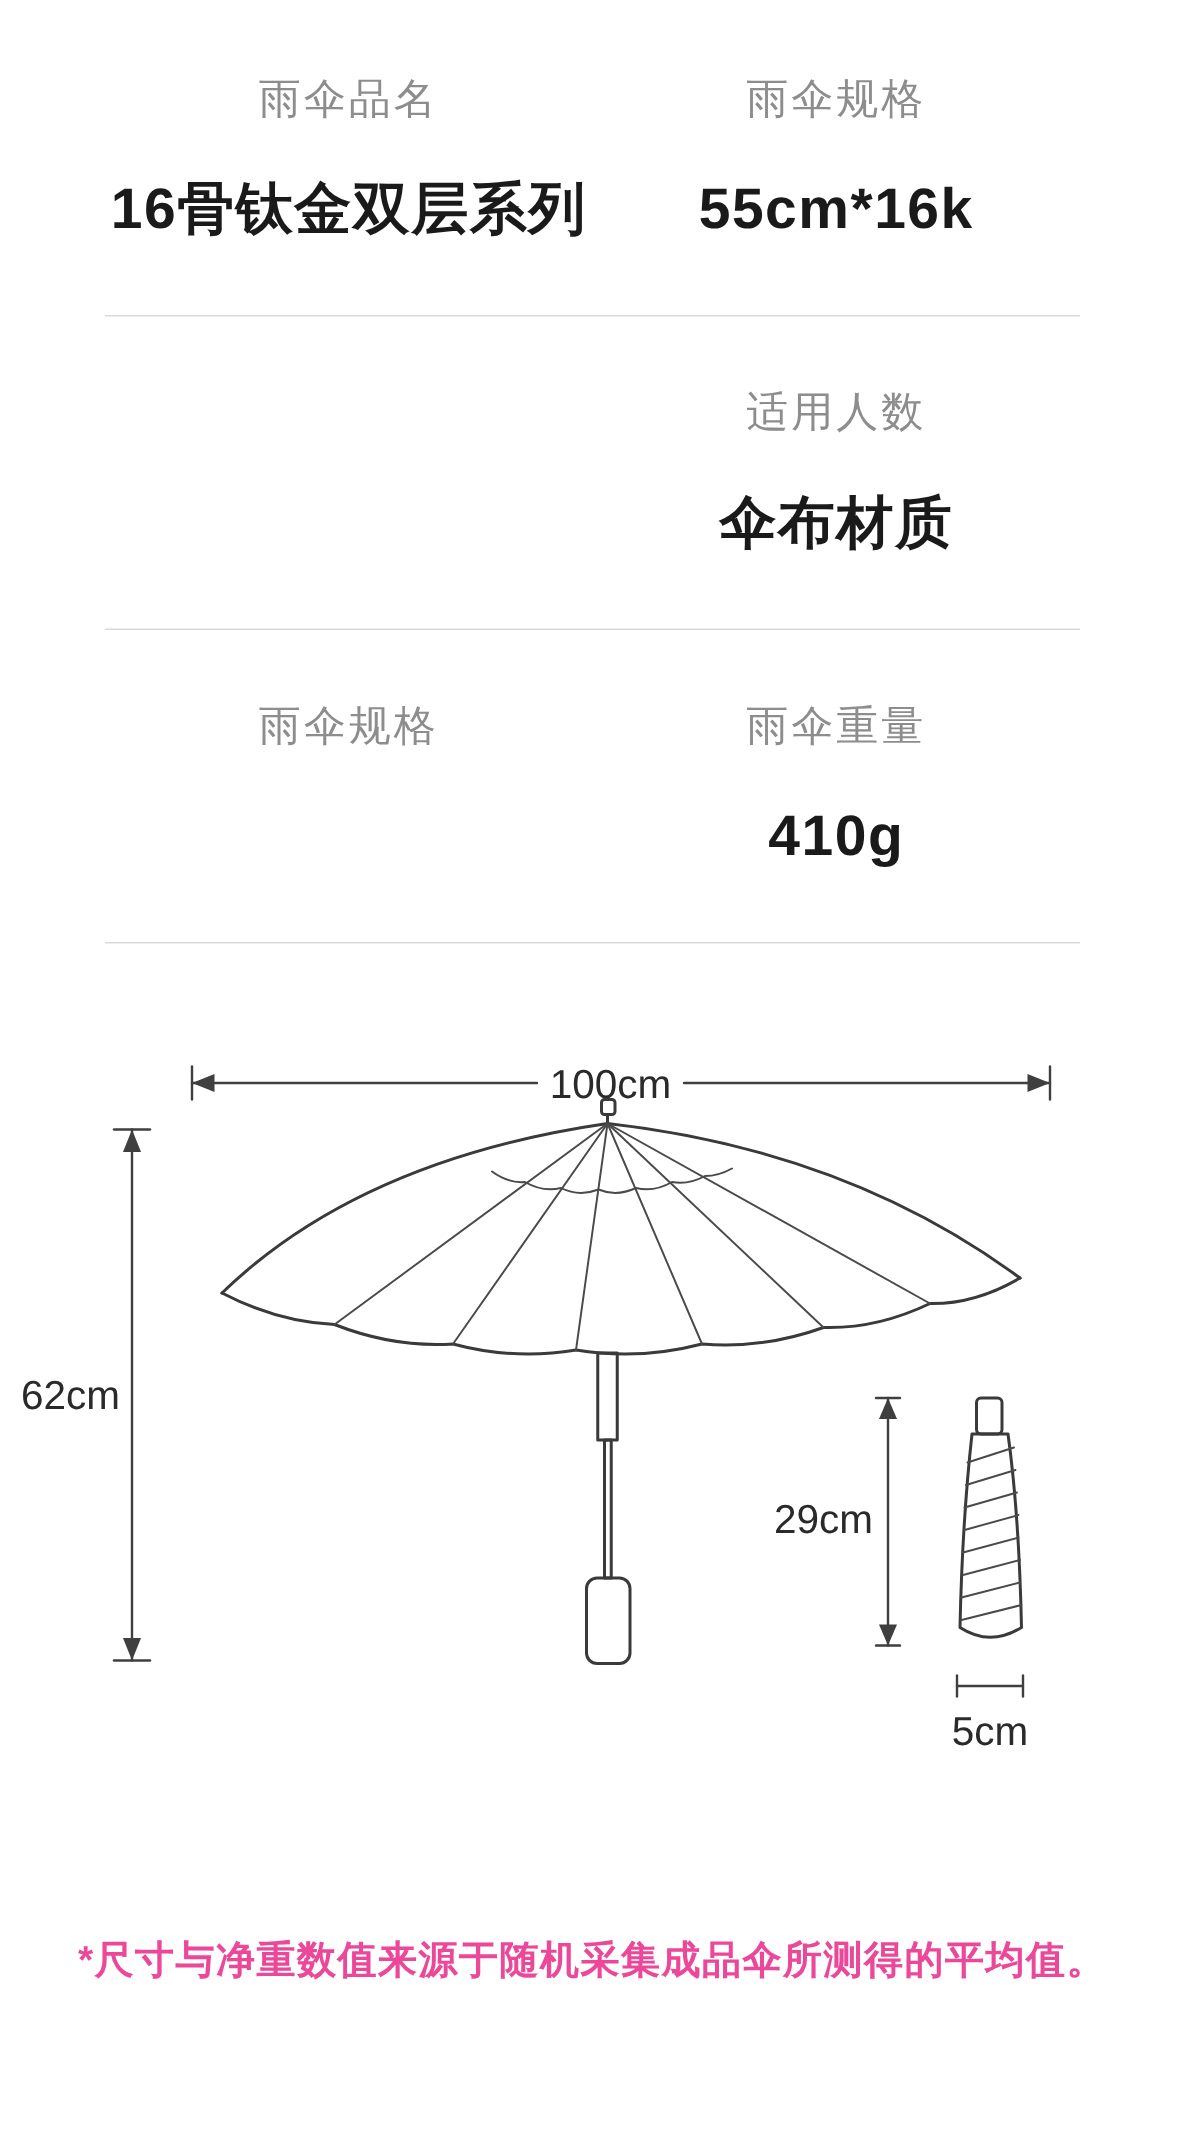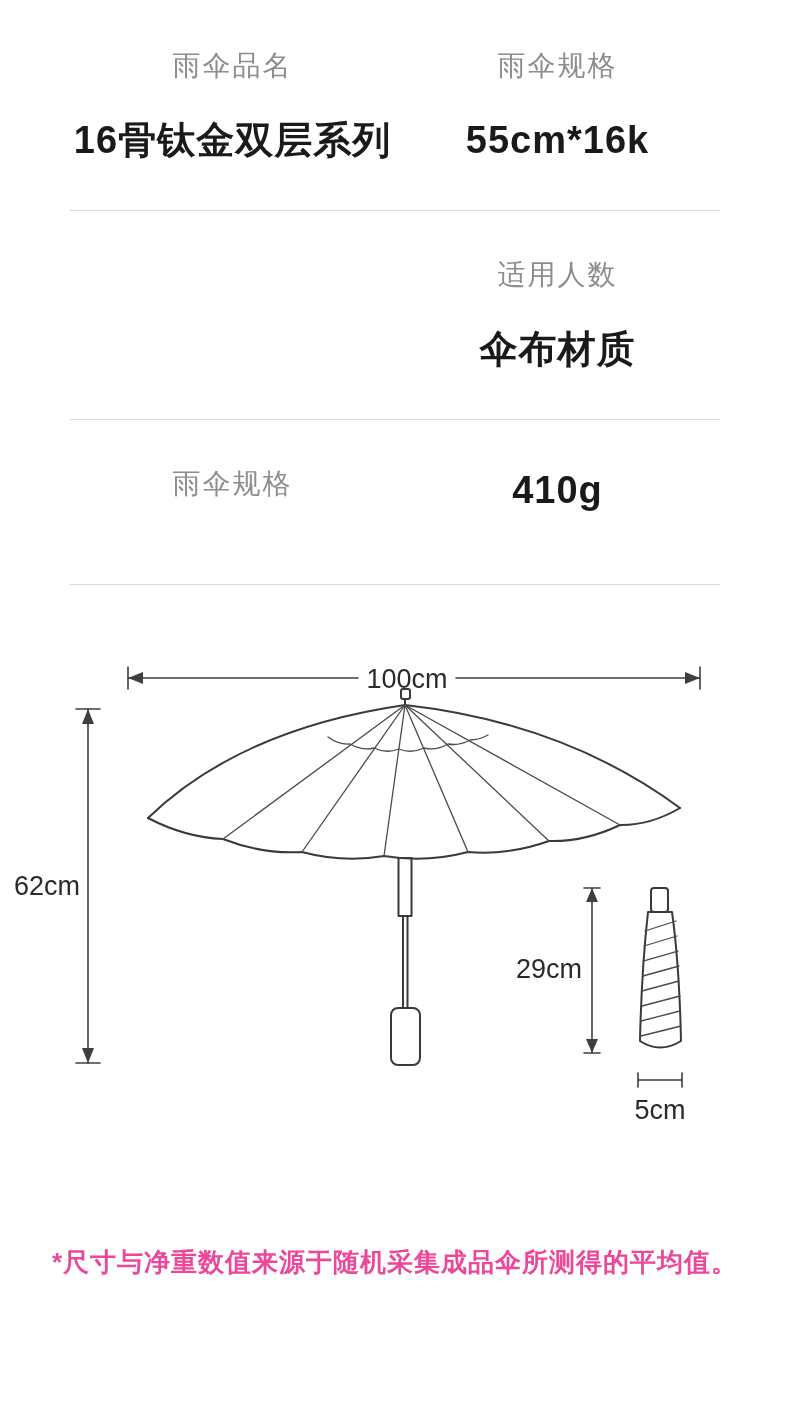--- a/index.html
+++ b/index.html
@@ -96,20 +96,21 @@
       </div>
     </div>
 
     <hr class="divider">
 
     <div class="spec-row">
       <div class="spec-cell">
         <div class="spec-label">雨伞规格</div>
       </div>
       <div class="spec-cell">
+        <div class="spec-label">雨伞重量</div>
         <div class="spec-value">410g</div>
       </div>
     </div>
 
     <hr class="divider">
   </div>
 
   <div class="diagram-wrap">
     <svg width="790" height="520" viewBox="0 0 790 520">
 

